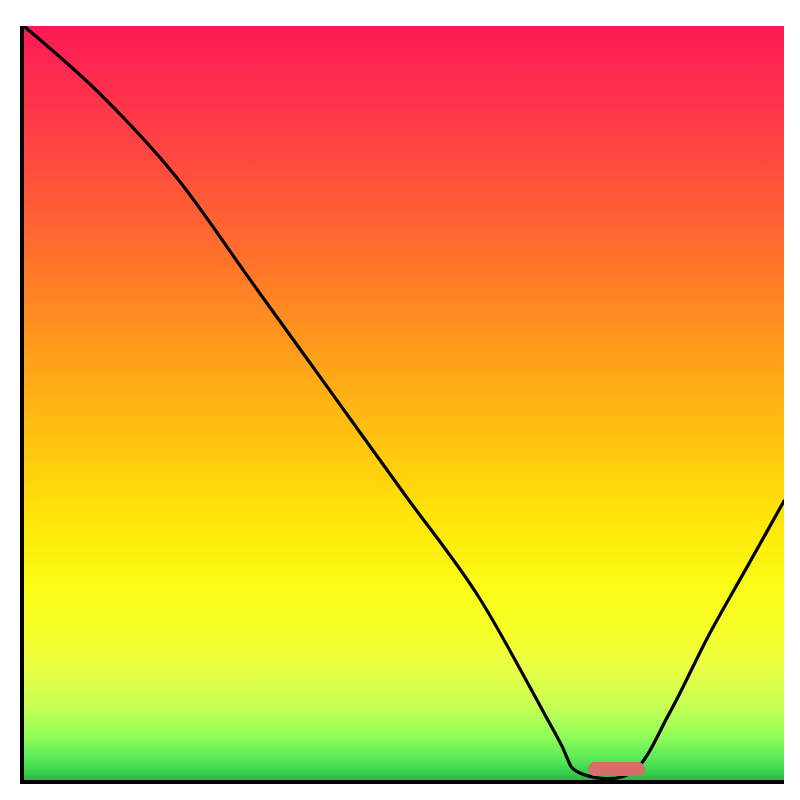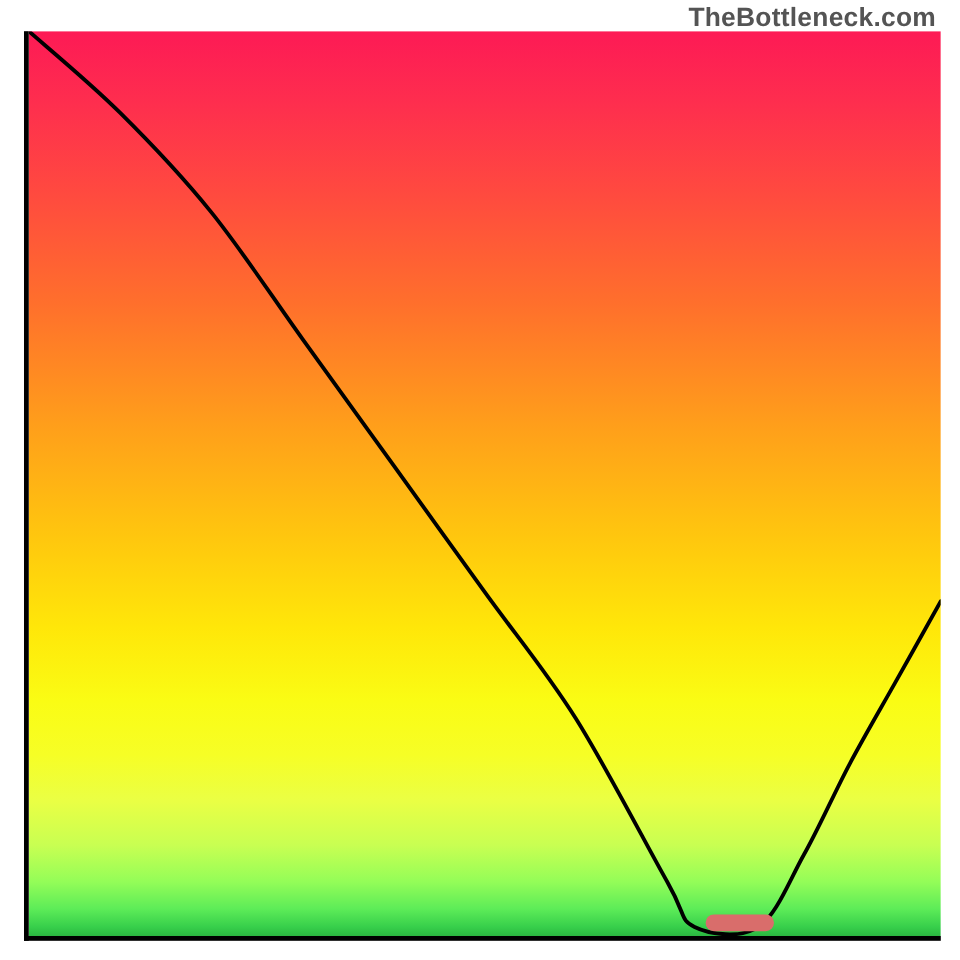--- a/index.html
+++ b/index.html
@@ -68,21 +68,20 @@
     font-weight: bold;
     color: #545454;
     letter-spacing: 0.2px;
   }
 </style>
 </head>
 <body>
 
 <div class="chart-wrap">
 
-  <div class="watermark">TheBottleneck.com</div>
 
   <div class="plot-area">
     <div class="gradient-bg"></div>
 
     <svg class="curve" viewBox="0 0 760 754" preserveAspectRatio="none">
       <path d="M 0.0 0.0 C 12.7 11.3, 50.7 42.7, 76.0 67.9 C 101.3 93.0, 126.7 119.4, 152.0 150.8 C 177.3 182.2, 202.7 221.2, 228.0 256.4 C 253.3 291.5, 278.7 326.7, 304.0 361.9 C 329.3 397.1, 354.7 432.3, 380.0 467.5 C 405.3 502.7, 430.7 532.8, 456.0 573.0 C 481.3 613.3, 515.5 679.9, 532.0 708.8 C 548.5 737.7, 542.1 740.2, 554.8 746.5 C 567.5 752.7, 592.8 756.5, 608.0 746.5 C 623.2 736.4, 633.3 708.8, 646.0 686.1 C 658.7 663.5, 671.3 634.6, 684.0 610.7 C 696.7 586.9, 709.3 565.5, 722.0 542.9 C 734.7 520.3, 753.7 486.3, 760.0 475.0" fill="none" stroke="#000" stroke-width="3.2" stroke-linecap="round" stroke-linejoin="round"></path>
     </svg>
 
     <div class="marker" style="width: 57px; left: 564.3px; bottom: 4px; background: rgb(217, 109, 107);"></div>
   </div>

